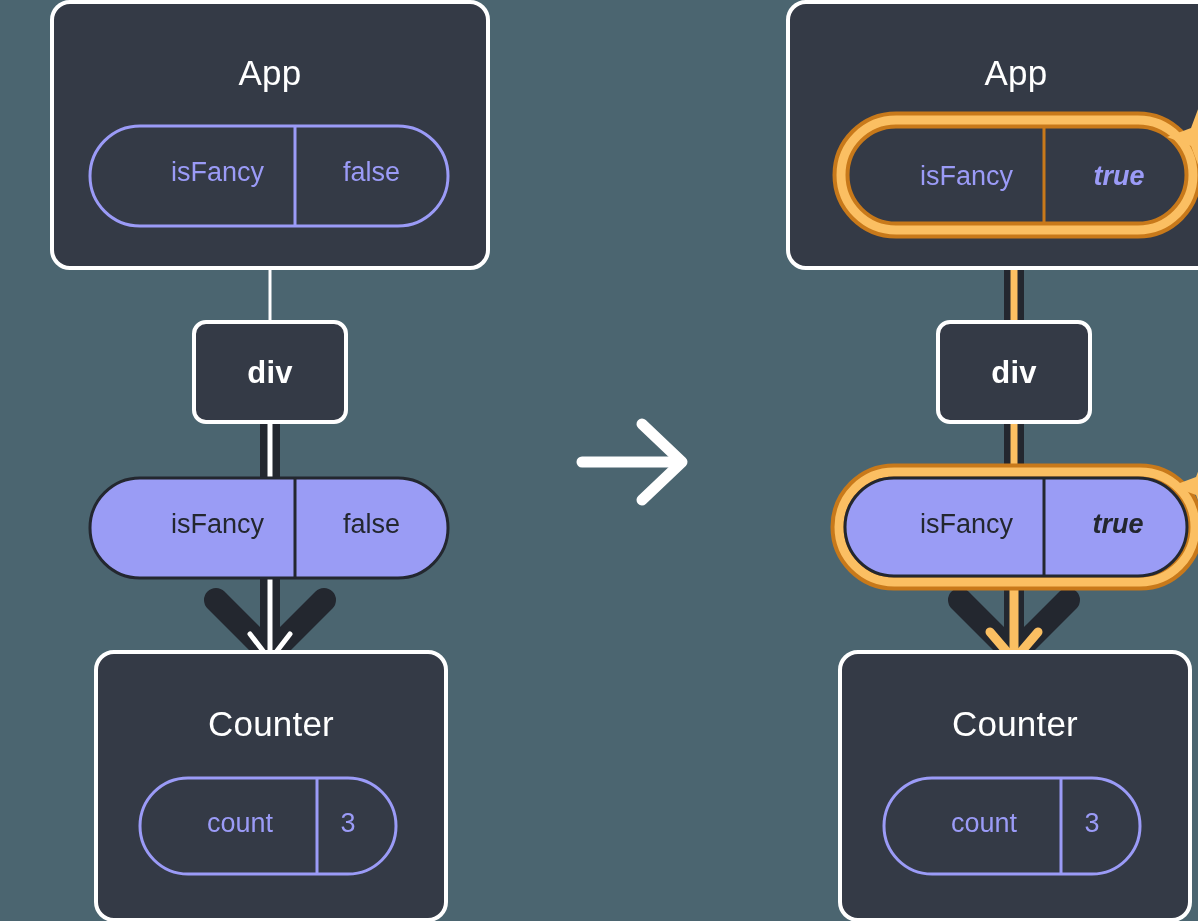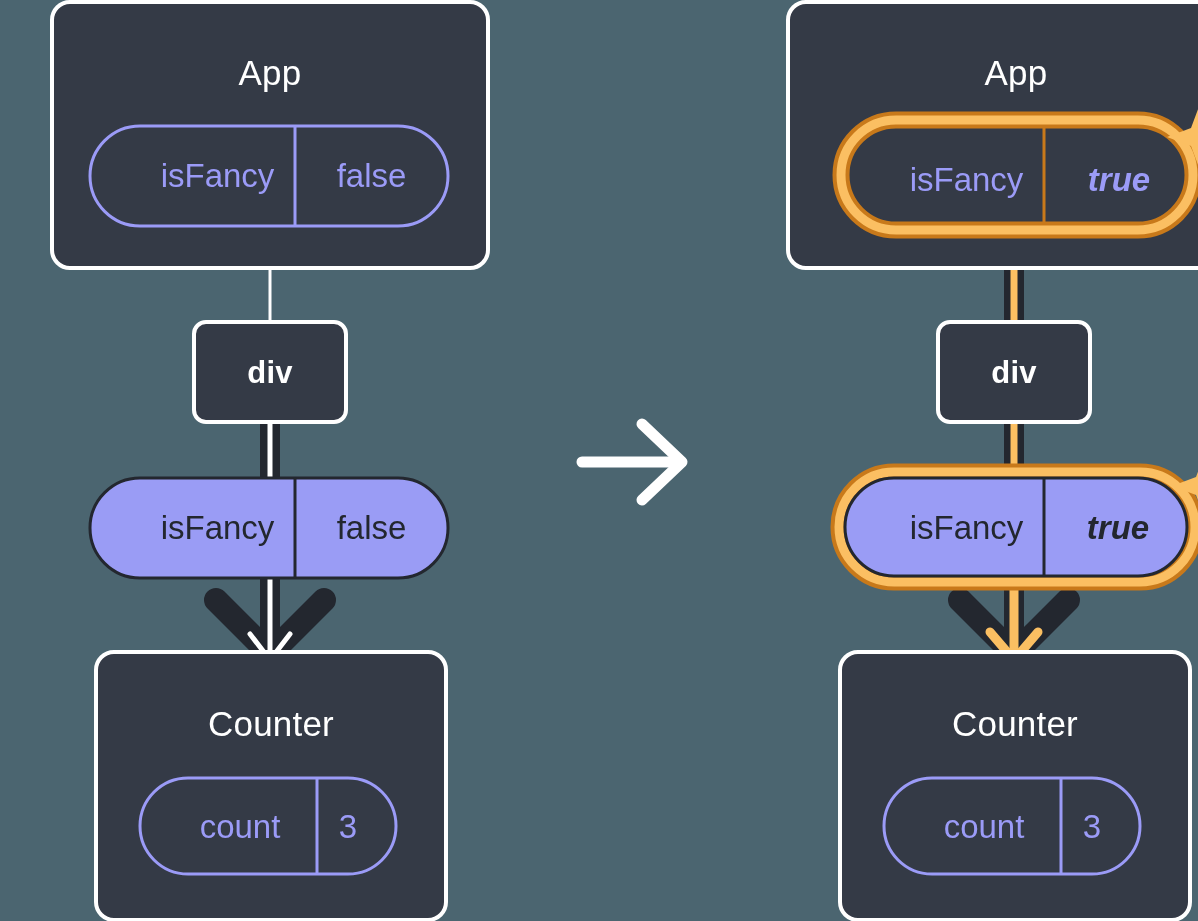--- a/index.html
+++ b/index.html
@@ -31,21 +31,21 @@
     position: absolute;
     color: #ffffff;
     font-size: 35px;
     font-weight: 400;
     text-align: center;
     letter-spacing: 0.2px;
     white-space: nowrap;
   }
   .pill-text {
     position: absolute;
-    font-size: 33px;
+    font-size: 27px;
     white-space: nowrap;
     text-align: center;
     line-height: 1;
   }
   .pill-text.outline-key,
   .pill-text.outline-val {
     color: #9b9bf7;
   }
   .pill-text.solid-key,
   .pill-text.solid-val {

